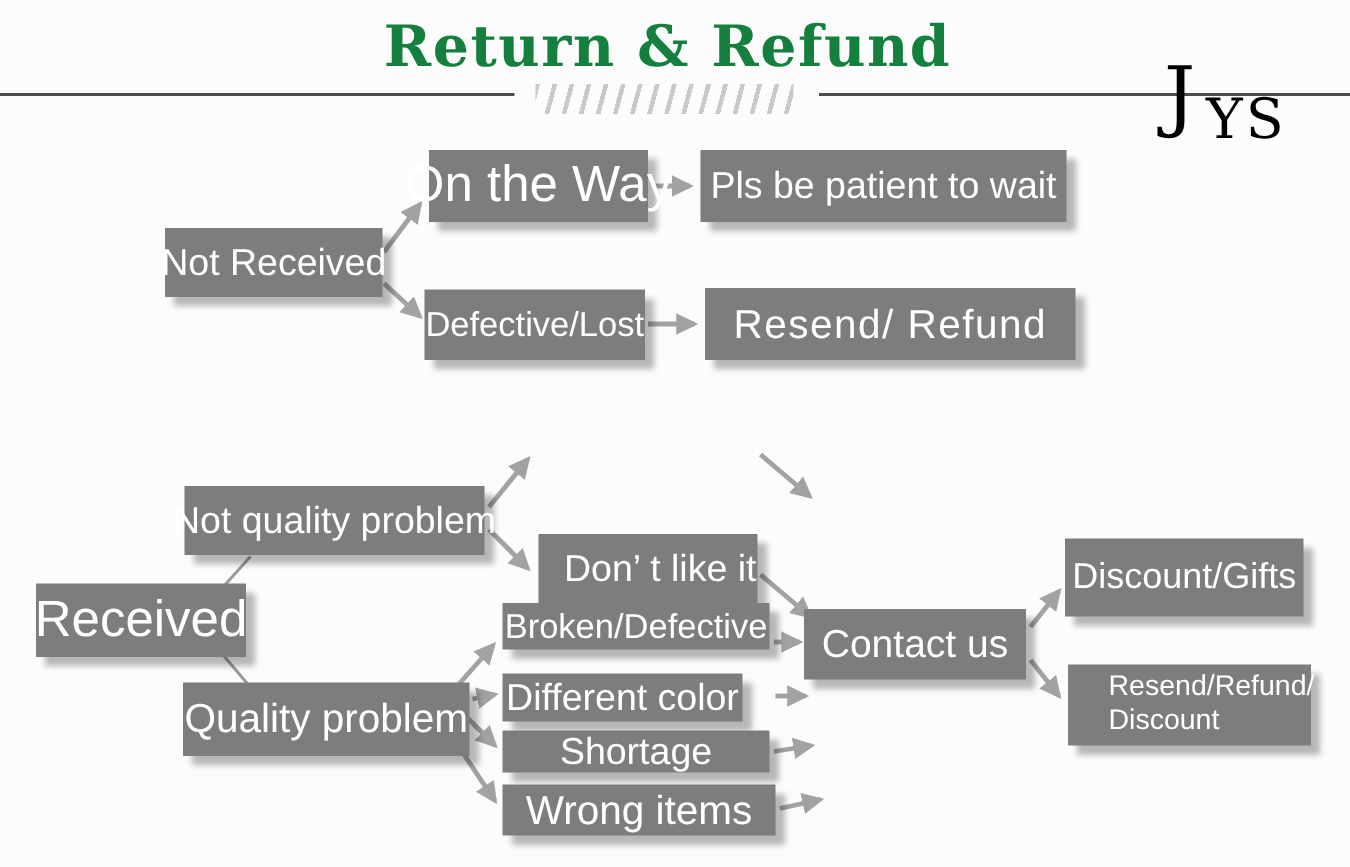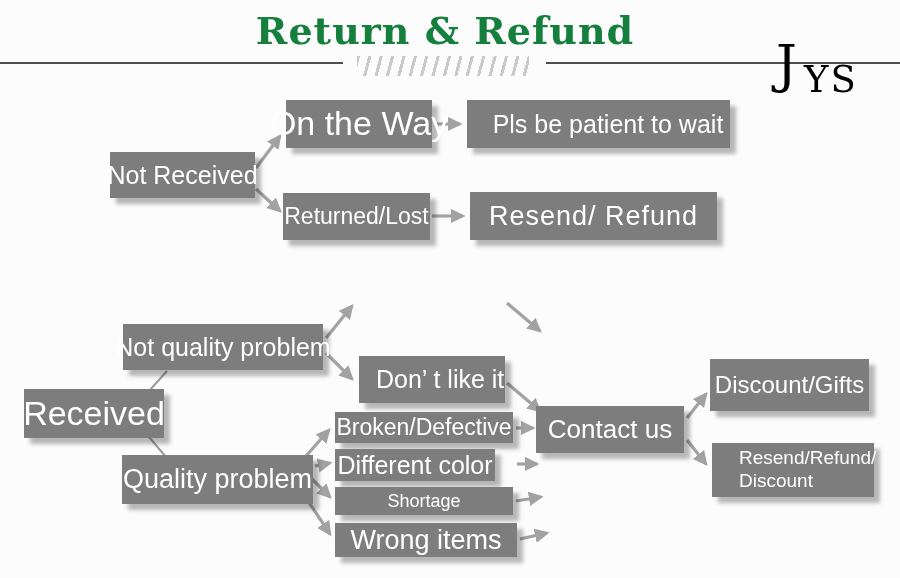--- a/index.html
+++ b/index.html
@@ -37,31 +37,31 @@
   
   .node{
     position:absolute;
     background:#7d7d7d;color:#ffffff;
     display:flex;align-items:center;justify-content:center;
     box-shadow:6px 6px 4px rgba(0,0,0,0.28);
     white-space:nowrap;line-height:1.05;
   }
   #n-not-received   {left:110px;top:152px;width:145px;height:46px;font-size:25px;}
   #n-on-the-way     {left:286px;top:100px;width:146px;height:48px;font-size:34px;}
-  #n-pls-wait       {left:467px;top:100px;width:244px;height:48px;font-size:25px;padding-left:19px;}
+  #n-pls-wait       {left:467px;top:100px;width:244px;height:48px;font-size:25px;}
   #n-returned-lost  {left:283px;top:193px;width:147px;height:47px;font-size:23px;}
   #n-resend-refund  {left:470px;top:192px;width:247px;height:48px;font-size:27px;letter-spacing:1px;text-align:center;}
   #n-received       {left:24px; top:389px;width:140px;height:49px;font-size:34px;}
   #n-not-quality    {left:123px;top:324px;width:200px;height:46px;font-size:25px;}
   #n-long-delivery  {left:358px;top:281px;width:147px;height:49px;font-size:25px;justify-content:flex-start;padding-left:1px;box-sizing:border-box;}
   #n-dont-like      {left:359px;top:356px;width:146px;height:47px;font-size:25px;justify-content:flex-start;padding-left:17px;box-sizing:border-box;}
   #n-quality        {left:122px;top:455px;width:191px;height:49px;font-size:27px;}
-  #n-broken         {left:335px;top:412px;width:178px;height:31px;font-size:23px;}
+  #n-broken         {left:335px;top:402px;width:178px;height:31px;font-size:23px;}
   #n-diff-color     {left:335px;top:449px;width:160px;height:32px;font-size:25px;}
-  #n-shortage       {left:335px;top:487px;width:178px;height:28px;font-size:18px;}
+  #n-shortage       {left:335px;top:487px;width:178px;height:28px;font-size:25px;}
   #n-wrong-items    {left:335px;top:523px;width:182px;height:34px;font-size:27px;}
   #n-contact-us     {left:536px;top:406px;width:148px;height:47px;font-size:26px;}
   #n-discount-gifts {left:710px;top:359px;width:159px;height:52px;font-size:24px;}
   #n-rrd            {left:712px;top:443px;width:162px;height:54px;font-size:19px;
                      flex-direction:column;align-items:flex-start;justify-content:center;
                      padding-left:27px;box-sizing:border-box;line-height:1.2;}
 
   
   .edges{position:absolute;inset:0;pointer-events:none;}
 </style>
@@ -111,21 +111,21 @@
     </g>
     <g stroke="#9b9b9b" stroke-width="2" fill="none">
       <line x1="149" y1="391" x2="167" y2="371"></line>
       <line x1="149" y1="437" x2="166" y2="457"></line>
     </g>
   </svg>
 
   <div class="node" id="n-not-received">Not Received</div>
   <div class="node" id="n-on-the-way">On the Way</div>
   <div class="node" id="n-pls-wait">Pls be patient to wait</div>
-  <div class="node" id="n-returned-lost">Returned/Lost</div>
+  <div class="node" id="n-returned-lost">Defective/Lost</div>
   <div class="node" id="n-resend-refund">Resend/ Refund</div>
 
   <div class="node" id="n-received">Received</div>
   <div class="node" id="n-not-quality">Not quality problem</div>
   <div class="node" id="n-dont-like">Don’ t like it</div>
   <div class="node" id="n-quality">Quality problem</div>
   <div class="node" id="n-broken">Broken/Defective</div>
   <div class="node" id="n-diff-color">Different color</div>
   <div class="node" id="n-shortage">Shortage</div>
   <div class="node" id="n-wrong-items">Wrong items</div>

